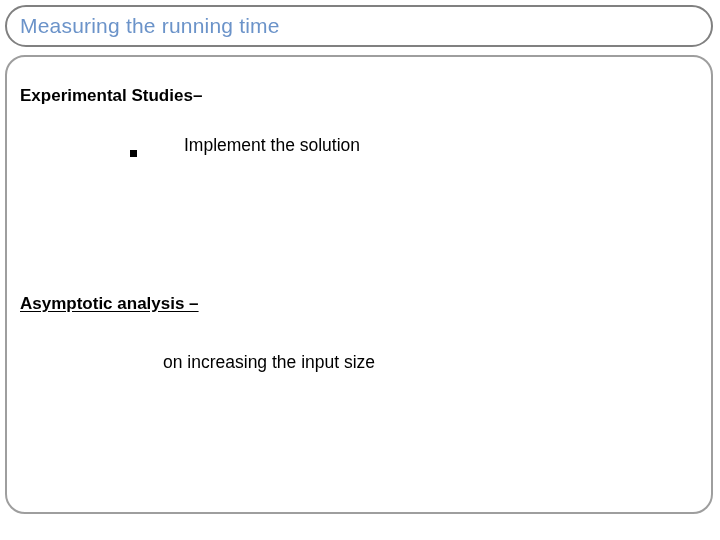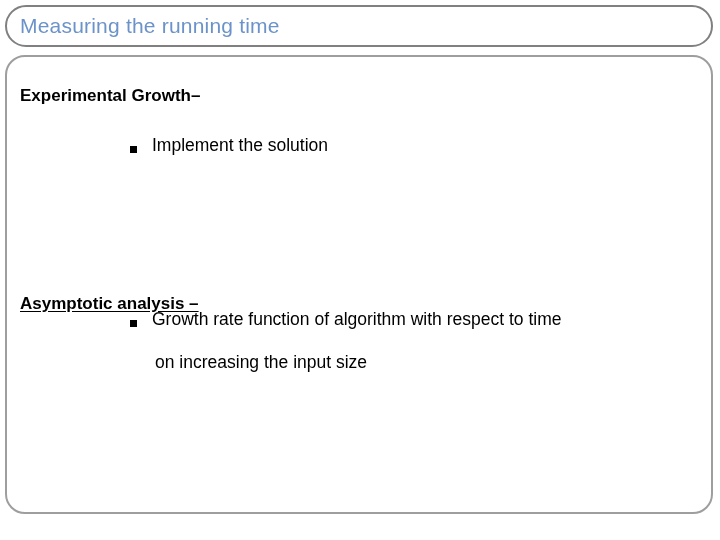--- a/index.html
+++ b/index.html
@@ -82,24 +82,25 @@
   }
   .heading.underlined {
     text-decoration: underline;
     text-underline-offset: 2px;
     margin-top: 32px;
   }
 
   .bullet-row {
     position: absolute;
     display: flex;
-    align-items: center;
+    align-items: flex-end;
     color: #000000;
     font-size: 17.5px;
     line-height: 24px;
+    gap: 32px;
   }
 
   .bullet-marker {
     width: 7px;
     height: 7px;
     background: #000000;
     flex: 0 0 auto;
     margin-top: 9px;
     margin-right: 15px;
   }
@@ -122,34 +123,30 @@
 
 <div class="slide">
 
   <div class="title-box">
     <div class="title-text">Measuring  the running time</div>
   </div>
 
   <div class="content-box">
     <div class="content-inner">
 
-      <div class="heading" style="left:13px; top:28px;">Experimental Growth–</div>
+      <div class="heading" style="left:13px; top:28px;">Experimental Studies–</div>
 
       <div class="bullet-row" style="left:123px; top:76px;">
         <span class="bullet-marker"></span>
         <span class="bullet-text">Implement the solution</span>
       </div>
 
 
       <div class="heading underlined" style="left:13px; top:204px;">Asymptotic analysis –</div>
 
-      <div class="bullet-row" style="left:123px; top:250px;">
-        <span class="bullet-marker"></span>
-        <span class="bullet-text">Growth rate function of algorithm with respect to time</span>
-      </div>
 
-      <div class="cont-line" style="left:148px; top:293px;">on increasing the input size</div>
+      <div class="cont-line" style="left:156px; top:293px;">on increasing the input size</div>
 
 
     </div>
   </div>
 
 </div>
 
 </body></html>

